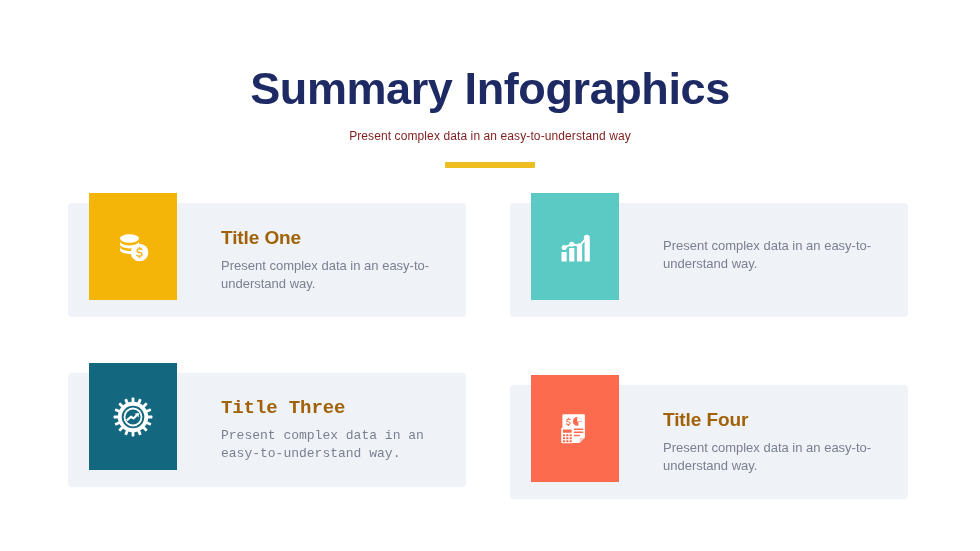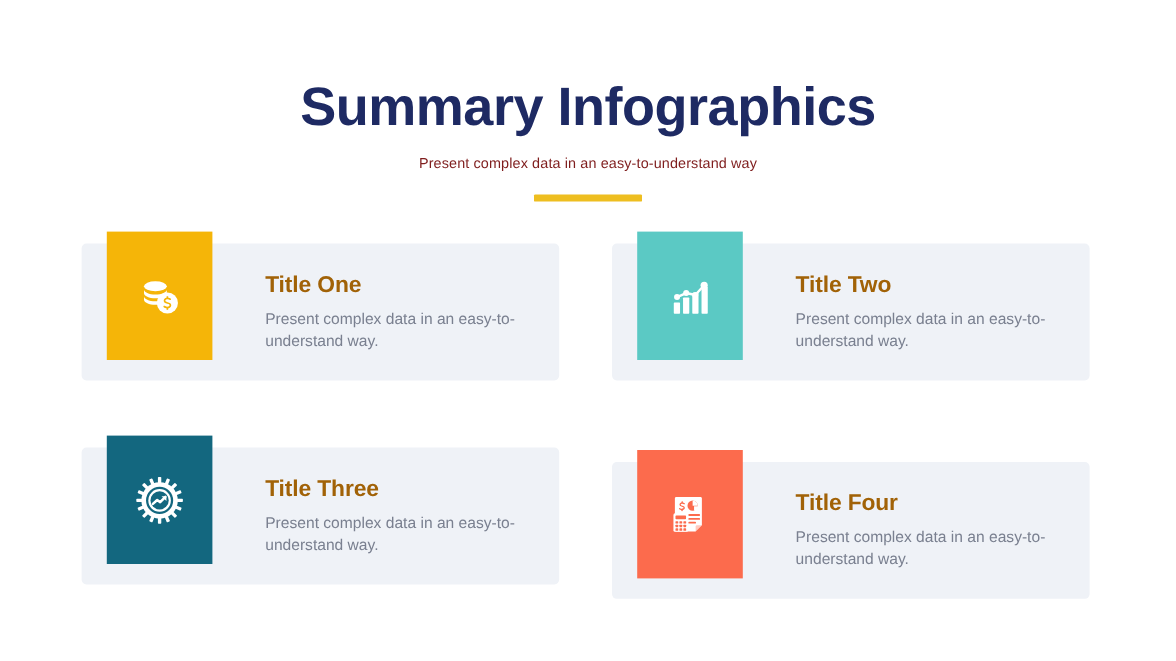--- a/index.html
+++ b/index.html
@@ -66,21 +66,21 @@
     width: 850px;
     height: 290px;
   }
   .card {
     position: absolute;
     width: 398px;
     height: 114px;
   }
   .card-r1c1 { left: 0px;   top: 0px; }
   .card-r1c2 { left: 442px; top: 0px; }
-  .card-r2c1 { left: 0px;   top: 170px; }
+  .card-r2c1 { left: 0px;   top: 170px; font-family: Liberation Mono, monospace; }
   .card-r2c2 { left: 442px; top: 170px; margin-top: 12px; }
 
   .card-panel {
     position: absolute;
     left: 0;
     top: 0;
     width: 398px;
     height: 114px;
     background: #EFF2F7;
     border-radius: 4px;
@@ -166,21 +166,20 @@
             <rect x="29.6" y="12" width="5.2" height="22.5" rx="0.6"></rect>
             <path d="M9.2 20.6l7.6-3.4 7.6 1.6 7.4-8.1" stroke="#ffffff" stroke-width="2" fill="none" stroke-linecap="round" stroke-linejoin="round"></path>
             <circle cx="9.2" cy="20.6" r="2.5"></circle>
             <circle cx="16.8" cy="17.2" r="2.5"></circle>
             <circle cx="24.4" cy="18.8" r="2.5"></circle>
             <circle cx="31.8" cy="10.7" r="3"></circle>
           </svg>
         </span>
       </div>
       <div class="card-body">
-        <h2 class="card-title">Title Two</h2>
         <p class="card-desc">Present complex data in an easy-to-understand way.</p>
       </div>
     </div>
 
     <div class="card card-r2c1">
       <div class="card-panel"></div>
       <div class="card-tile" style="background:#13677F">
         <span>
           <svg width="42" height="42" viewBox="0 0 42 42" fill="#ffffff">
             <g>

